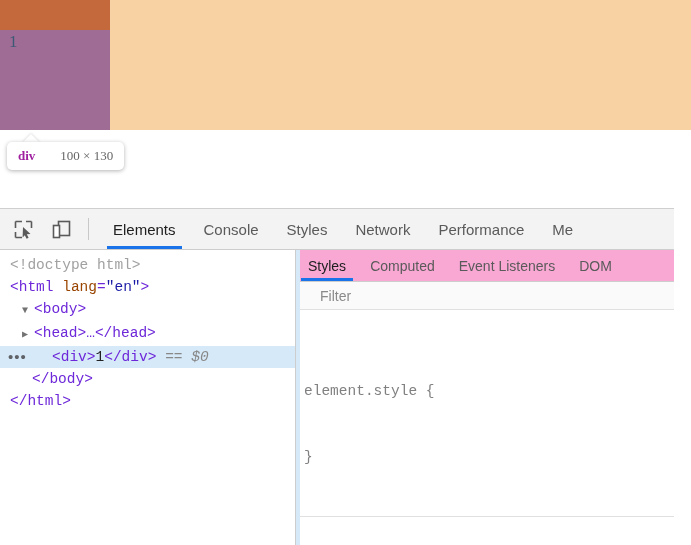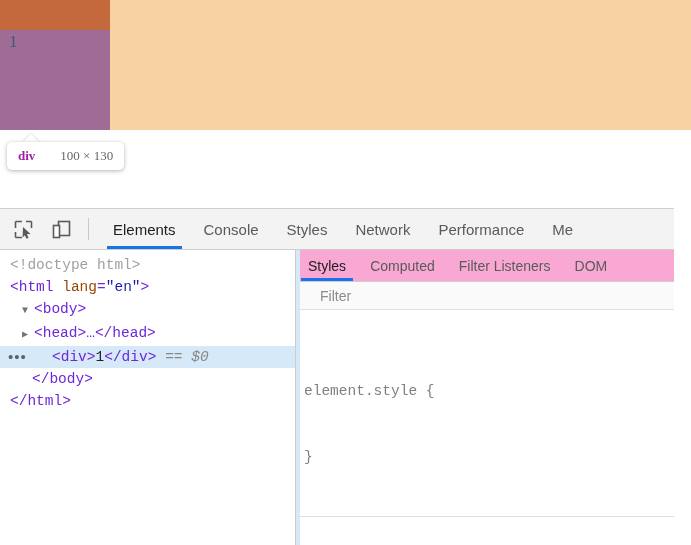--- a/index.html
+++ b/index.html
@@ -329,21 +329,21 @@
       <div class="dom-row" style="padding-left:32px"><span class="c-tag">&lt;/body&gt;</span></div>
 
       <div class="dom-row" style="padding-left:10px"><span class="c-tag">&lt;/html&gt;</span></div>
     </div>
 
     <div id="styles-panel">
 
       <div id="styles-tabs">
         <div class="st-tab active">Styles</div>
         <div class="st-tab">Computed</div>
-        <div class="st-tab">Filter Listeners</div>
+        <div class="st-tab">Event Listeners</div>
         <div class="st-tab">DOM</div>
       </div>
 
       <div id="styles-filter">
         <span class="ph">Filter</span>
       </div>
 
       <div class="rule-block">
         <div class="side-marker"></div>
         <div><span class="sel-gray">element.style {</span></div>

